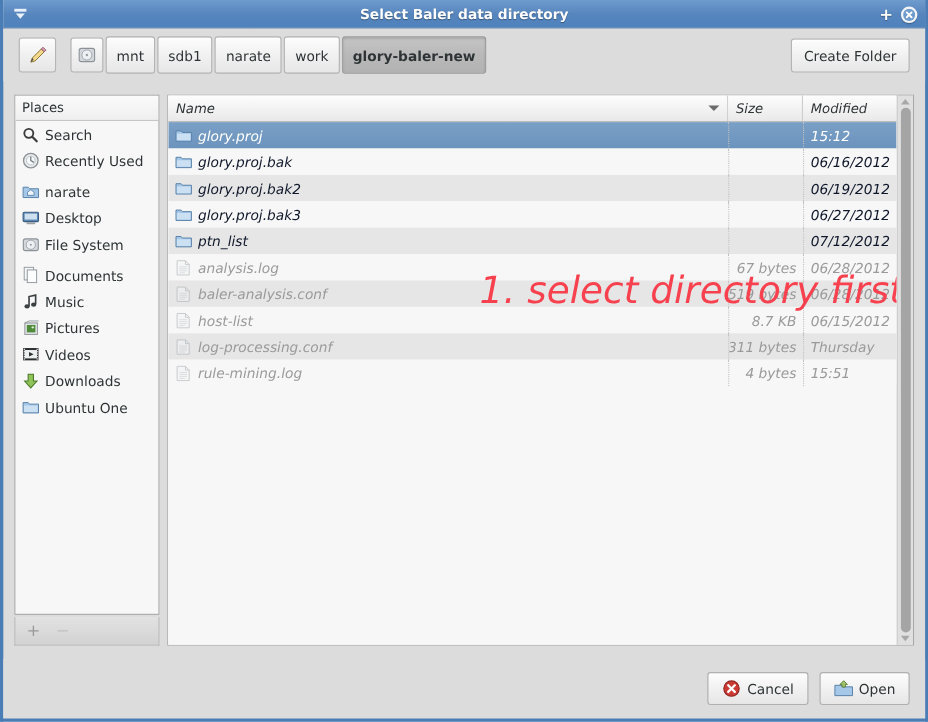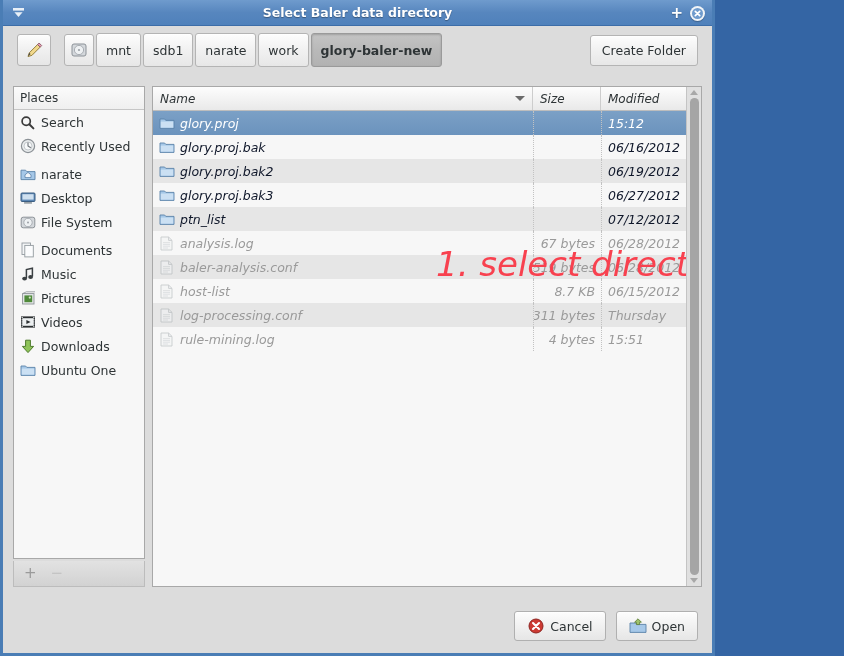--- a/index.html
+++ b/index.html
@@ -7,21 +7,21 @@
   body {
     width: 844px; height: 656px;
     font-family: "DejaVu Sans", "Liberation Sans", sans-serif;
     font-size: 12px;
     background: #3465a4;
     overflow: hidden;
   }
 
   #window {
     position: absolute; left: 0; top: 0;
-    width: 715px; height: 656px;
+    width: 844px; height: 656px;
     background: #dcdcdc;
     border: 3px solid #4a7db5;
     border-top: none;
     display: flex; flex-direction: column;
   }
 
   
   #titlebar {
     height: 26px; flex: 0 0 26px;
     background: linear-gradient(to bottom, #6f9bcd 0%, #5786be 50%, #4f81bb 100%);

